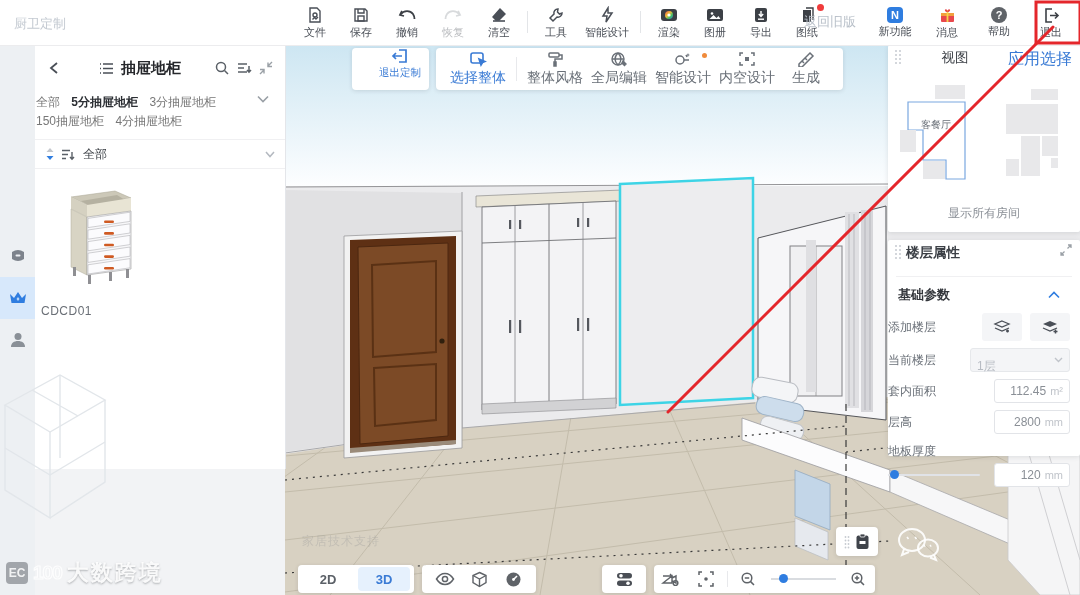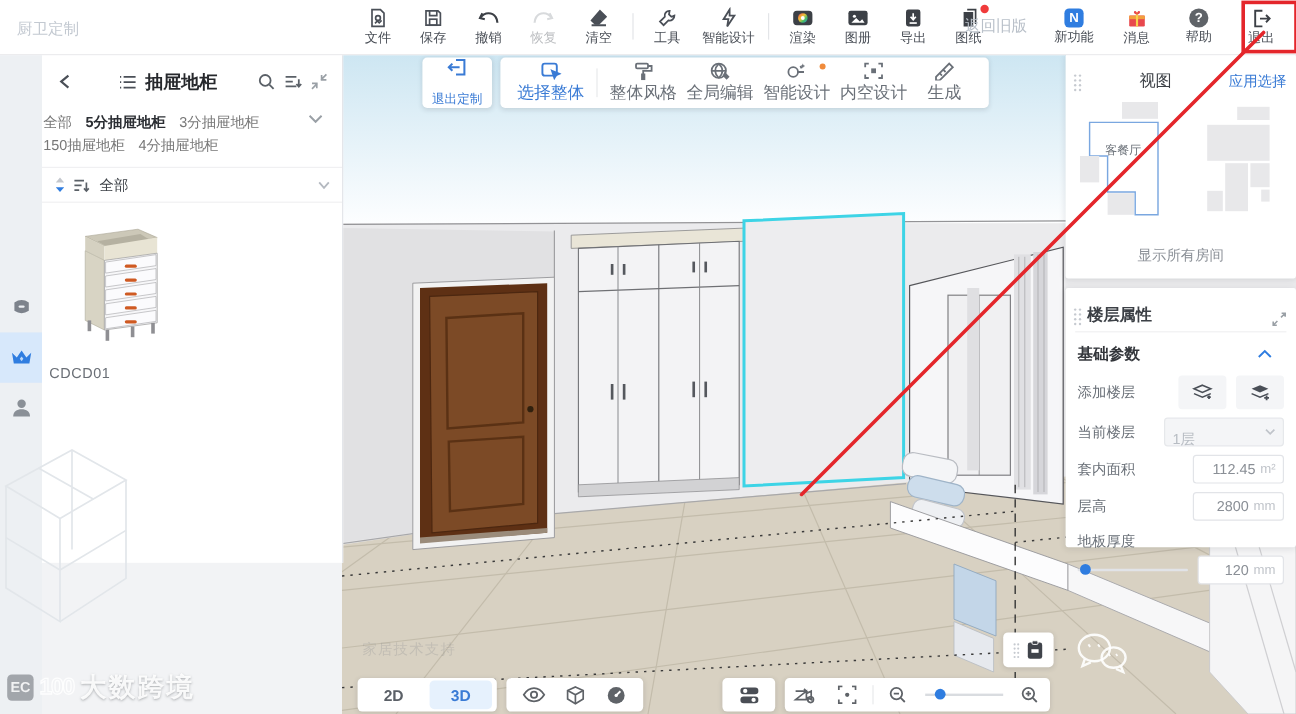--- a/index.html
+++ b/index.html
@@ -43,41 +43,41 @@
   .tabs-chev{position:absolute;right:8px;top:10px;cursor:pointer;}
   .sort-row{display:flex;align-items:center;height:28px;border-top:1px solid #f0f0f2;
     border-bottom:1px solid #f0f0f2;padding:0 10px;margin-top:2px;}
   .sort-row .val{font-size:12px;color:#3c4046;margin-left:8px;flex:1;cursor:pointer;}
   .prod{margin:12px 0 0 6px;width:120px;cursor:pointer;}
   .prod .pimg{width:115px;height:115px;}
   .prod .pname{font-size:12px;color:#6a6f76;margin-top:8px;letter-spacing:.5px;}
   
   .card{background:#fff;border-radius:4px;box-shadow:0 1px 4px rgba(40,50,60,.14);}
   .subbar{position:absolute;left:352px;top:48px;display:flex;gap:7px;z-index:14;}
-  .sub-exit{width:58px;height:42px;display:flex;flex-direction:column;align-items:center;justify-content:space-between;cursor:pointer;}
+  .sub-exit{width:58px;height:42px;display:flex;flex-direction:column;align-items:center;justify-content:flex-start;cursor:pointer;padding-left:19px;}
   .sub-exit .lab{font-size:10.5px;color:#3a7bd5;margin-top:2px;}
   .subgroup{display:flex;align-items:center;height:42px;padding:0 10px;}
   .sitem{display:flex;flex-direction:column;align-items:center;justify-content:center;
     min-width:46px;padding:0 4px;cursor:pointer;position:relative;}
   .sitem .lab{font-size:14px;color:#6a7078;margin-top:2px;white-space:nowrap;}
   .sitem.active .lab{color:#3a7bd5;}
   .sdiv{width:1px;height:24px;background:#e8e9ec;margin:0 6px;}
   .odot{position:absolute;top:2px;right:8px;width:5px;height:5px;border-radius:50%;background:#f08b3b;}
   
   .rpanel{position:absolute;left:888px;width:192px;background:#fff;border-radius:2px;
     box-shadow:0 1px 5px rgba(40,50,60,.12);z-index:12;}
-  .rp-head{display:flex;align-items:flex-end;height:28px;padding:4px 8px 0 6px;}
+  .rp-head{display:flex;align-items:flex-start;height:28px;padding:4px 8px 0 6px;}
   .rp-title{font-size:13.5px;color:#3c4046;flex:1;text-align:center;}
   .rp-title.bold{font-weight:bold;text-align:left;margin-left:4px;}
-  .bluelink{font-size:12px;color:#3a7bd5;cursor:pointer;}
+  .bluelink{font-size:16px;color:#3a7bd5;cursor:pointer;}
   .rp-foot{text-align:center;font-size:12px;color:#8b9097;padding:6px 0 10px 0;}
   .fp-divider{height:1px;background:#f0f0f2;margin:4px 8px 0 8px;}
   .fp-sec{display:flex;align-items:center;padding:9px 20px 2px 10px;}
   .fp-sec .t{font-size:13px;font-weight:bold;color:#33363b;flex:1;}
-  .fp-row{display:flex;align-items:center;padding:7px 10px 0 10px;}
+  .fp-row{display:flex;align-items:center;padding:7px 10px 0 0;}
   .fp-row .lbl{font-size:12px;color:#6a7078;flex:1;}
   .sqbtn{width:40px;height:28px;background:#f4f5f7;border-radius:3px;display:flex;
     align-items:center;justify-content:center;margin-left:8px;cursor:pointer;}
   .selbox{width:86px;height:22px;background:#f4f5f7;border:1px solid #e6e8eb;border-radius:3px;
     display:flex;align-items:center;padding:0 6px;cursor:pointer;}
   .selbox .v{font-size:12px;color:#b7bcc3;flex:1;margin-top:13px;}
   .inbox{width:62px;height:22px;background:#fff;border:1px solid #e2e4e8;border-radius:3px;
     display:flex;align-items:center;justify-content:flex-end;padding:0 6px;}
   .inbox .v{font-size:12px;color:#8a8f96;}
   .inbox .u{font-size:11px;color:#c0c4ca;margin-left:4px;}

